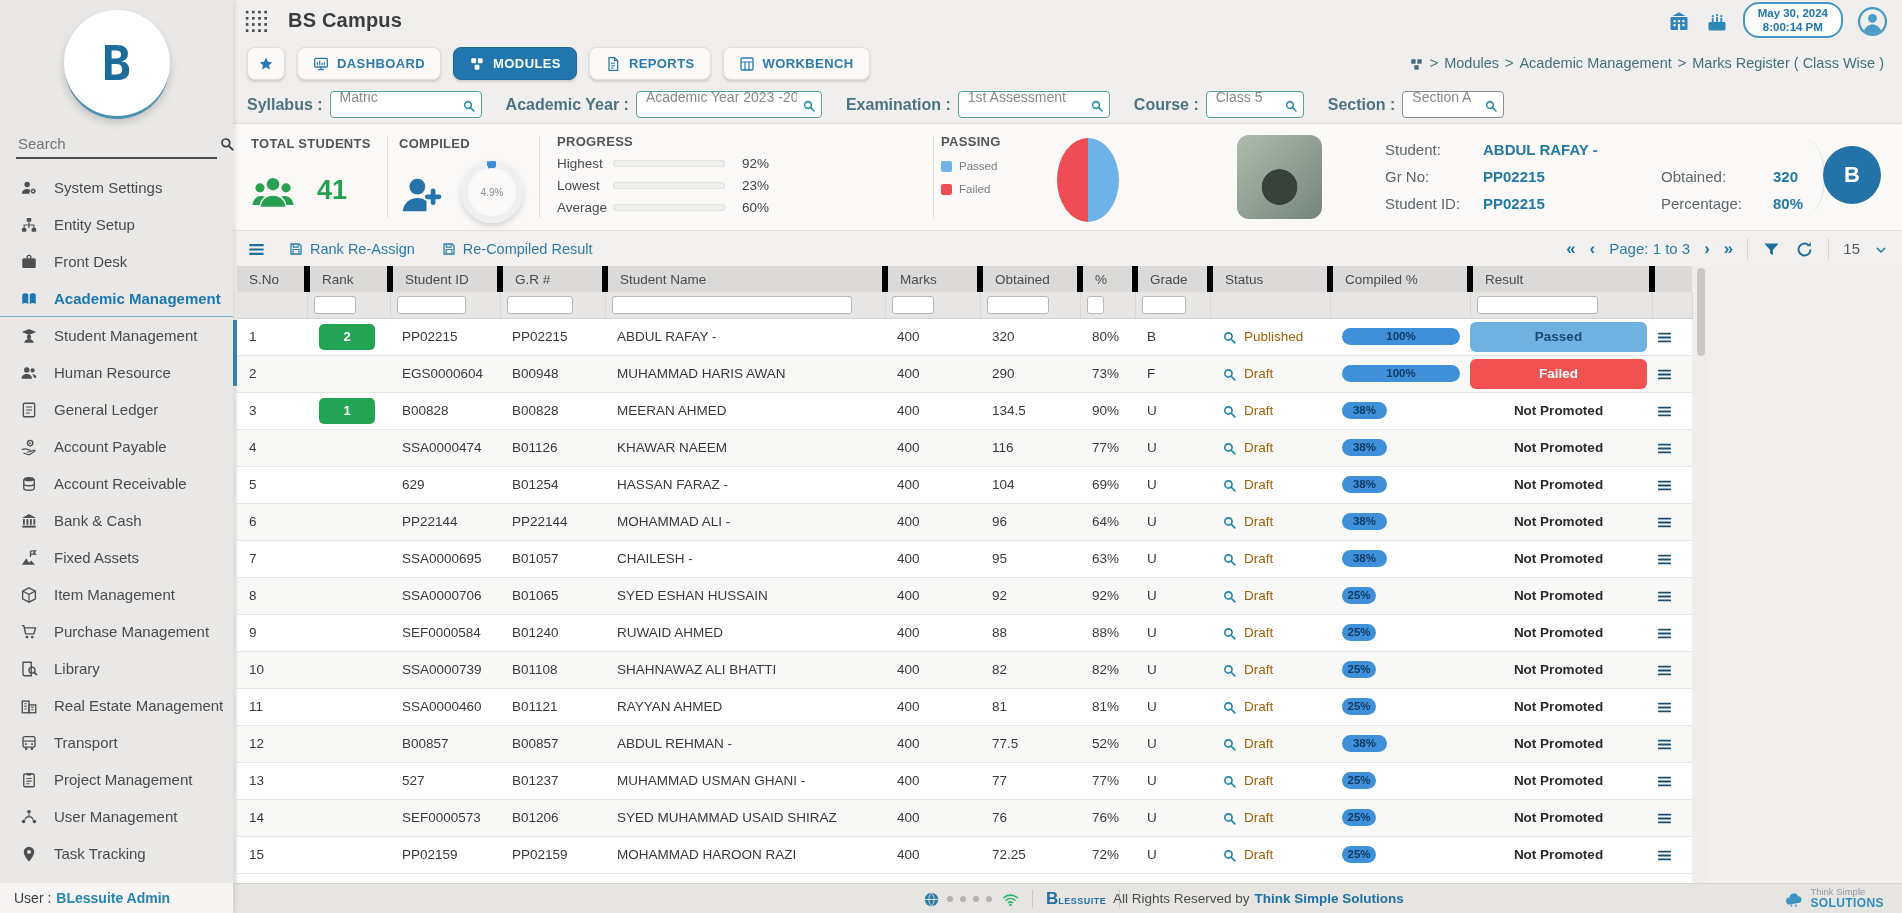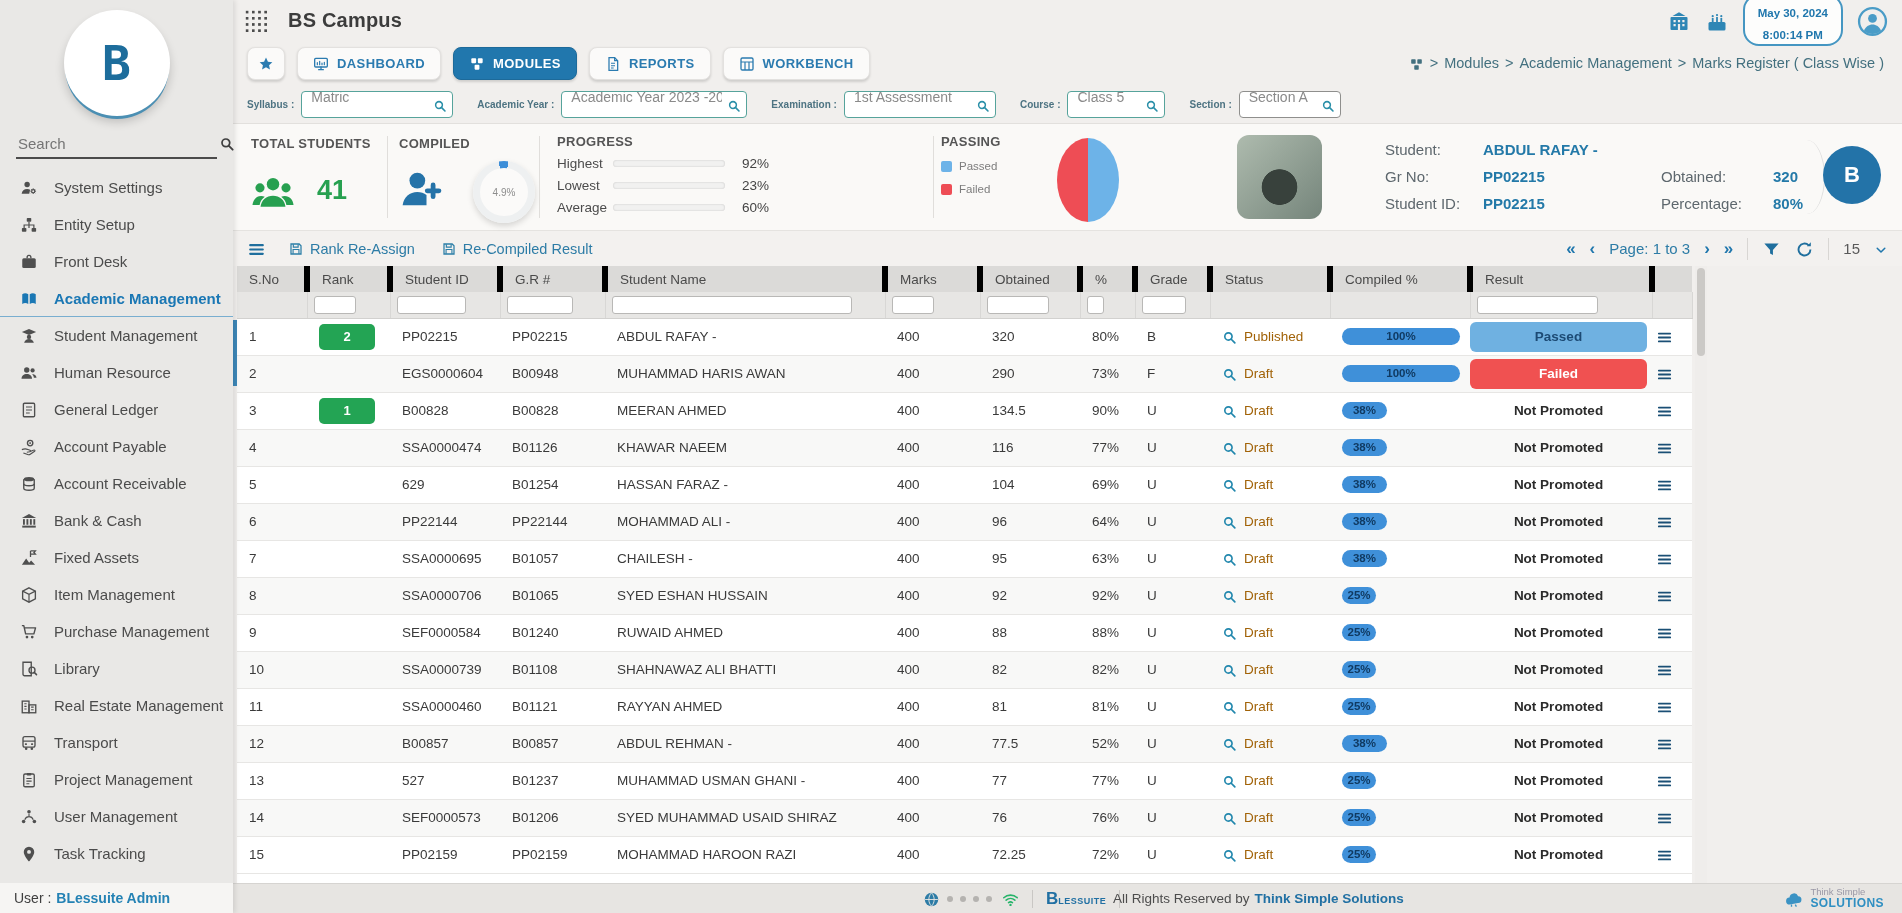--- a/index.html
+++ b/index.html
@@ -39,42 +39,42 @@
   
   .main { flex:1; display:flex; flex-direction:column; position:relative; background:#f1efed; }
 
   .topbar { height:40px; flex:none; display:flex; align-items:center; justify-content:space-between; padding:0 14px 0 10px; }
   .title-group { display:flex; align-items:center; gap:20px; }
   .grid-dots { width:25px; height:25px; background-image:radial-gradient(#4c4c4c 1.6px, transparent 1.7px); background-size:6.2px 6.2px; background-position:1px 1px; }
   .page-title { font-size:20px; font-weight:700; color:#3c3c3c; letter-spacing:.2px; }
   .top-right { display:flex; align-items:center; gap:14px; }
   .top-ico { color:#2e86b5; font-size:24px; cursor:pointer; }
   .date-pill { border:2px solid #4596c2; border-radius:16px; background:#fdfdfc; padding:2px 13px; text-align:center; line-height:1.25; }
-  .date-pill div { font-size:11.5px; color:#2077ad; font-weight:600;margin-top:8px; }
+  .date-pill div { font-size:11.5px; color:#2077ad; font-weight:600; }
   .avatar { color:#4a9cc7; font-size:31px; cursor:pointer; }
 
   .tabrow { height:46px; flex:none; display:flex; align-items:center; gap:12px; padding:0 18px 0 14px; }
   .tab-btn {
     display:flex; align-items:center; gap:8px; height:33px; padding:0 15px;
     background:#fbfaf9; border:1px solid #e3e1df; border-radius:8px;
     box-shadow:0 1.5px 2.5px rgba(0,0,0,.14);
     color:#2b7bb0; font-weight:700; font-size:13px; letter-spacing:.4px; cursor:pointer; font-family:inherit;
   }
   .tab-btn .t-ico { font-size:16px; }
   .tab-btn.active { background:#2177ad; color:#fff; border-color:#1d6a9a; }
   .star-btn { width:38px; justify-content:center; padding:0; }
   .breadcrumb { margin-left:auto; display:flex; align-items:center; gap:6px; color:#43707f; font-size:14.5px; }
   .breadcrumb .bc-ico { font-size:15px; color:#43707f; }
   .crumb { display:inline-flex; gap:6px; align-items:center; }
   .crumb .sep { color:#43707f; }
   .crumb:first-of-type .sep { display:none; }
 
   .filterrow { height:38px; flex:none; display:flex; align-items:center; gap:24px; padding:0 14px; border-bottom:1px solid #e2e0dd; }
   .filter { display:flex; align-items:center; gap:7px; }
-  .filter label { font-size:10px; color:#4d7382; font-weight:600; white-space:nowrap; }
+  .filter label { font-size:16px; color:#4d7382; font-weight:600; white-space:nowrap; }
   .f-input { position:relative; display:flex; align-items:center; }
   .f-input input {
     height:27px; border:1px solid #56a39b; border-radius:4px; background:#fff;
     padding:0 24px 16px 9px; font-size:14px; color:#8a8a8a; outline:none; font-family:inherit;
   }
   .f-input .f-ico { position:absolute; right:6px; color:#2a8fa8; font-size:14px; pointer-events:none; }
   .filter:nth-child(1) input { width:152px; }
   .filter:nth-child(2) input { width:186px; }
   .filter:nth-child(3) input { width:152px; }
   .filter:nth-child(4) input { width:98px; }
@@ -82,21 +82,21 @@
 
   
   .stats { height:106px; flex:none; background:#faf9f7; position:relative; }
   .vdiv { position:absolute; top:12px; bottom:12px; width:1px; background:#e0dedb; }
   .stat-label { font-size:13px; font-weight:700; color:#555; letter-spacing:.3px; }
   .st-total { position:absolute; left:18px; top:12px; }
   .st-total .row { display:flex; align-items:center; gap:22px; margin-top:14px; }
   .st-total .big-ico { color:#27a050; font-size:44px; }
   .st-total .num { color:#27a050; font-size:27px; font-weight:700; }
   .st-compiled { position:absolute; left:166px; top:12px; }
-  .st-compiled .row { display:flex; gap:30px; margin-top:10px; }
+  .st-compiled .row { display:flex; align-items:center; gap:18px; margin-top:10px; }
   .st-compiled .big-ico { color:#2573a8; font-size:44px; }
   .donut { width:62px; height:62px; border-radius:50%; position:relative;
     background:conic-gradient(from -10deg, #3d8ed8 0deg 18deg, #eef0f1 18deg 360deg);
     box-shadow:0 3px 6px rgba(0,0,0,.15); }
   .donut::after { content:""; position:absolute; inset:7px; background:#fbfaf9; border-radius:50%; }
   .donut span { position:absolute; inset:0; display:flex; align-items:center; justify-content:center; font-size:10px; color:#8d8d8d; z-index:1; }
   .st-progress { position:absolute; left:324px; top:10px; width:212px; }
   .p-row { display:flex; align-items:center; margin-top:7px; }
   .p-row .p-lab { width:56px; font-size:13.5px; color:#4c4c4c; }
   .p-track { width:112px; height:7px; background:#f1f1f0; border-radius:4px; box-shadow:inset 0 0 2px rgba(0,0,0,.2); overflow:hidden; }

